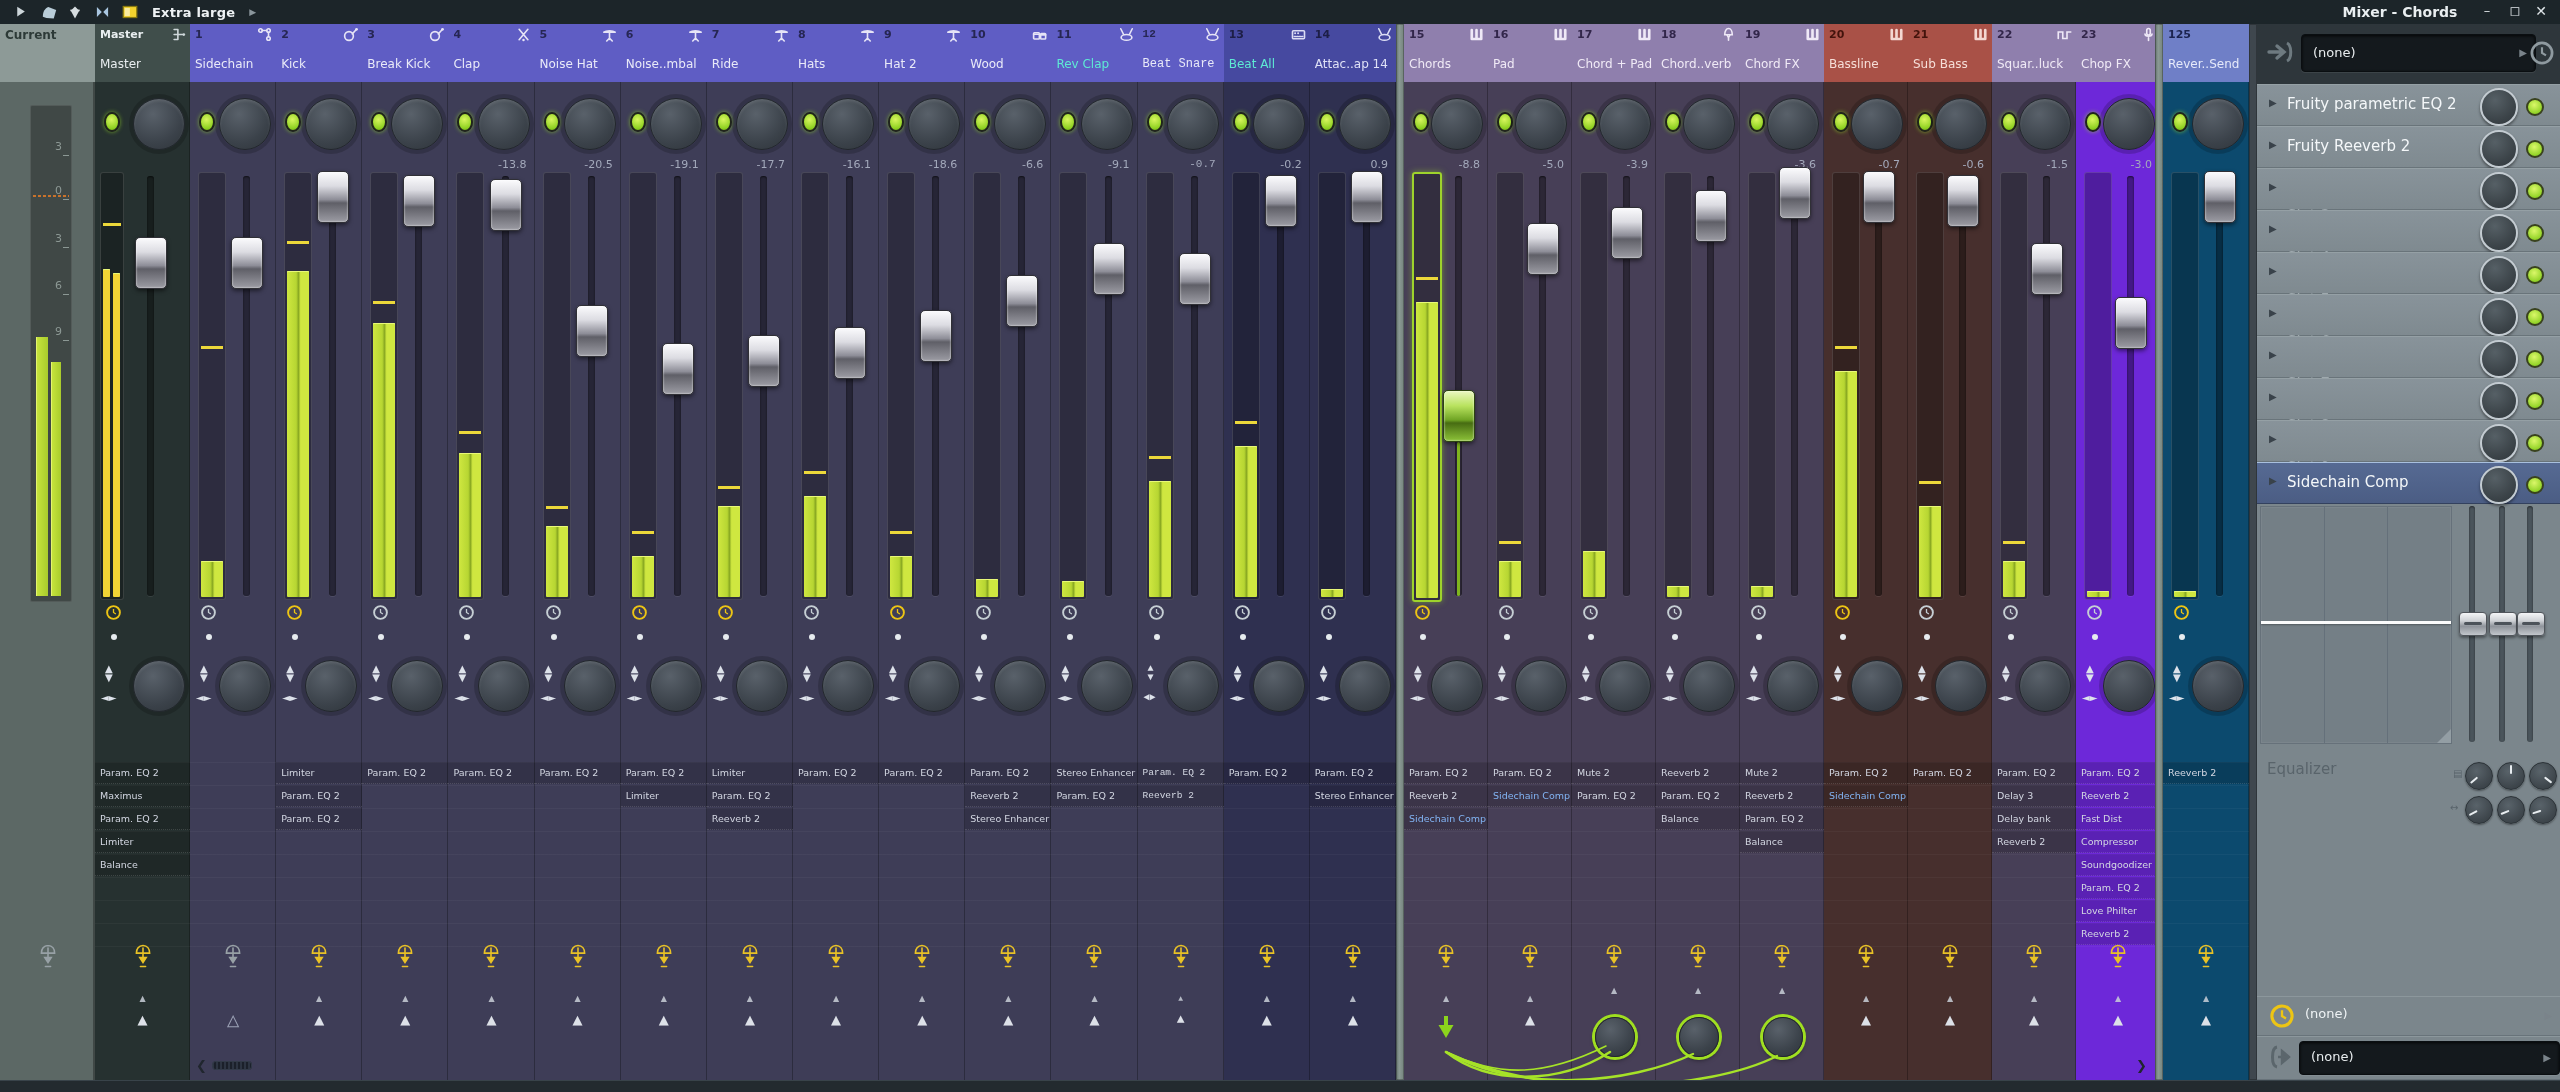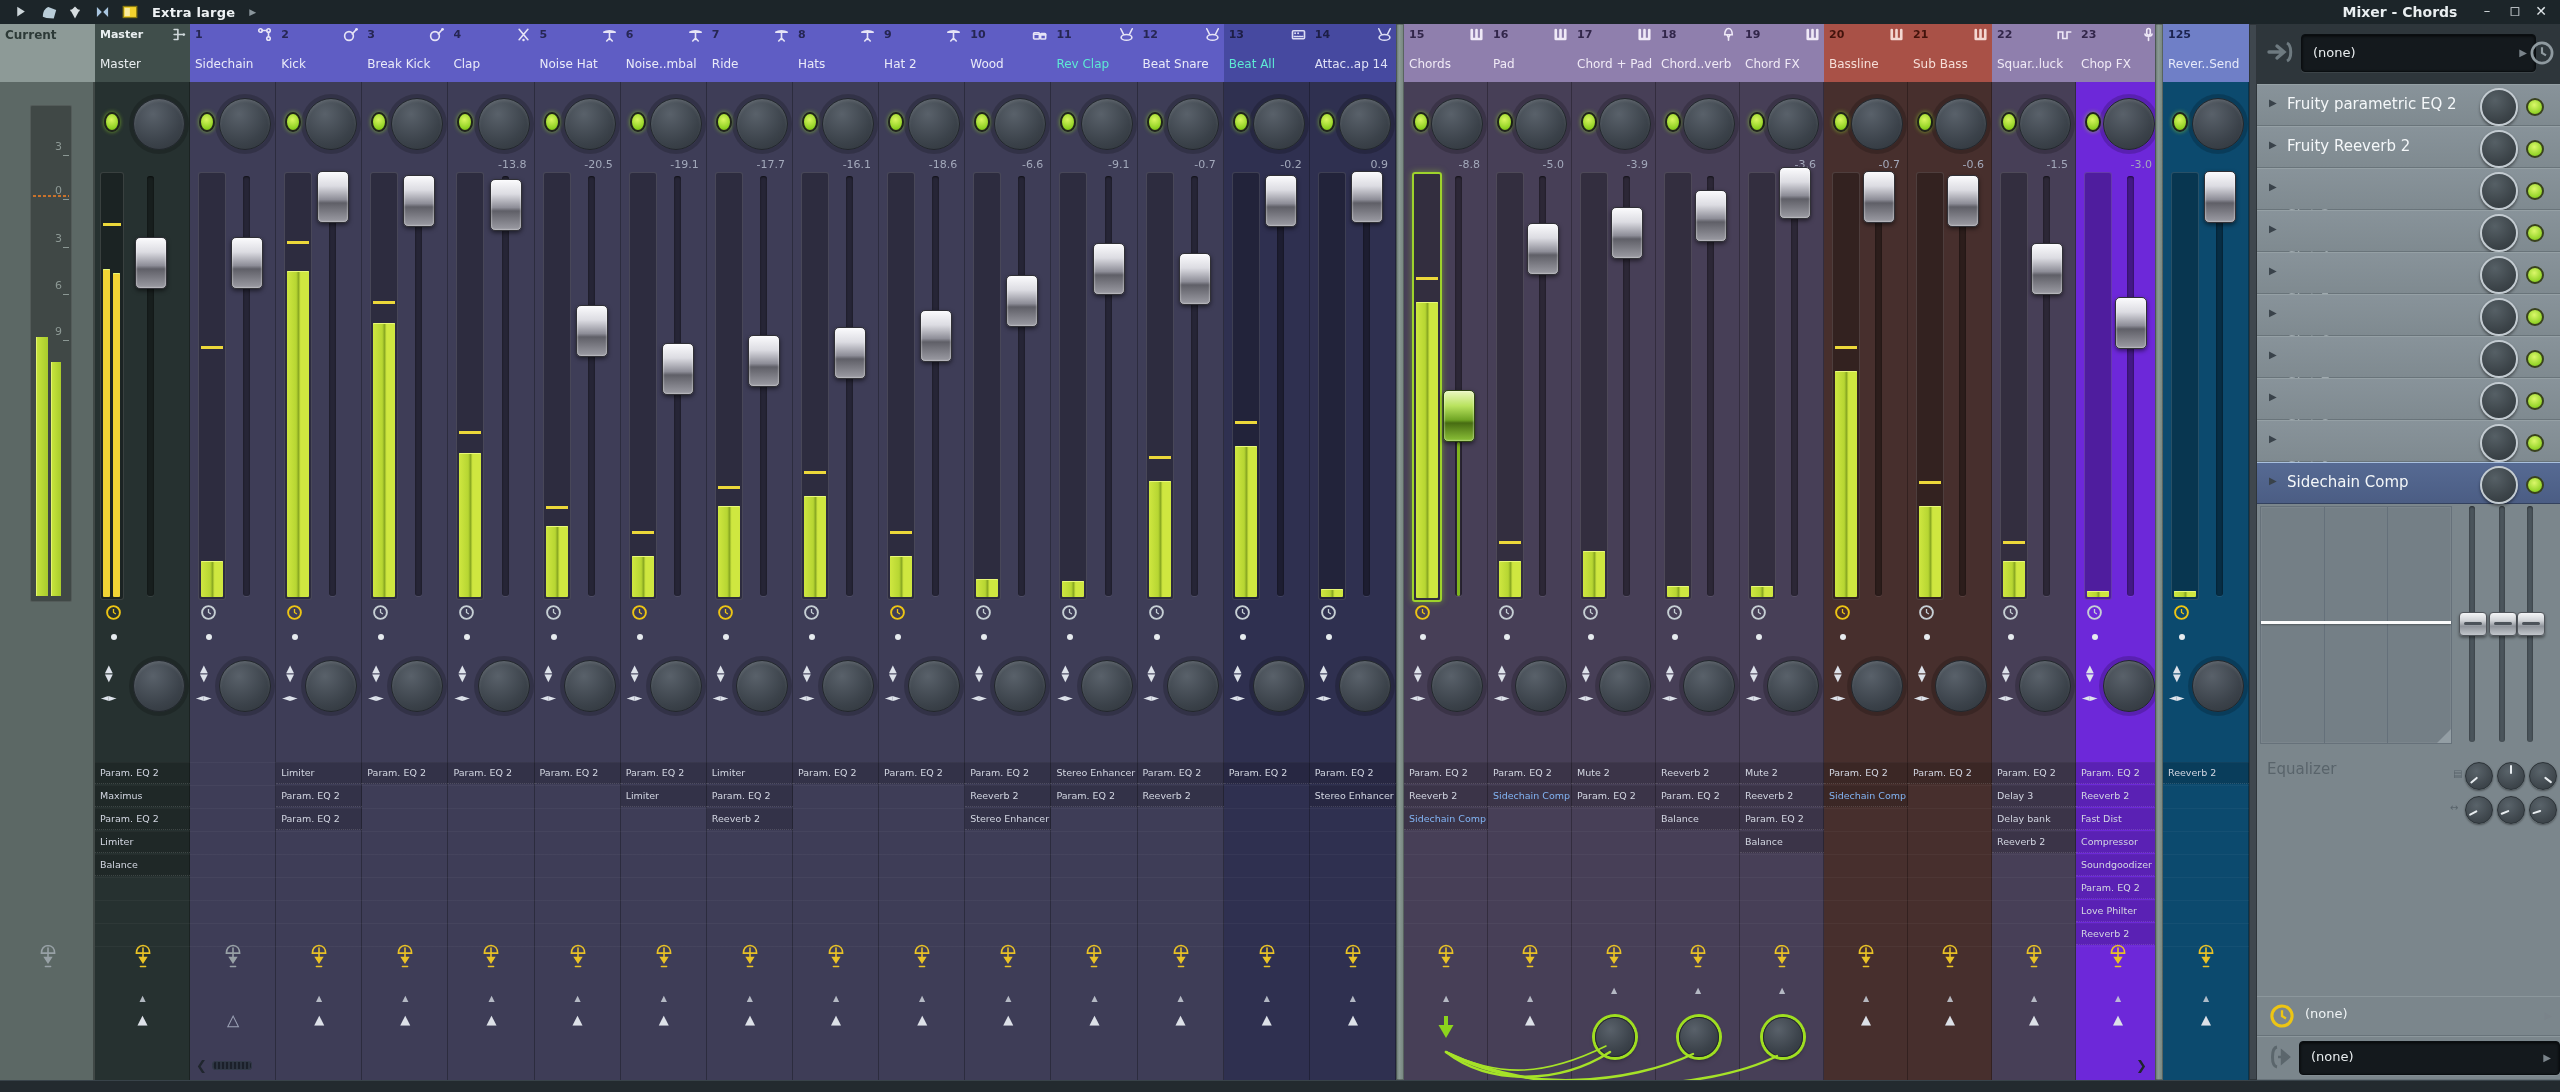--- a/index.html
+++ b/index.html
@@ -727,21 +727,21 @@
     <svg viewBox="0 0 18 26" width="18" height="26" fill="none" stroke="currentColor" stroke-width="1.6" stroke-linecap="round">
       <path d="M9 1.5c-4.3 0-6.6 3.4-6.6 7.6h13.2C15.6 4.9 13.3 1.5 9 1.5z"></path>
       <path d="M9 4v11"></path>
           <path d="M5.8 13.5L9 18.5l3.2-5z" fill="currentColor"></path>
           <path d="M6.4 22.5h5.2"></path>
         </svg>
       </span>
     <div class="caretS">▲</div>
           <div class="caretB">▲</div>
   </div>
-    <div class="strip" style="left:1137.54px;width:86.14px;background:#3e3d57;">
+    <div class="strip" style="left:1137.54px;width:86.14px;background:#3e3d57;font-family:Liberation Mono, monospace;">
     <div class="hdr" style="background:#5f5dc4;">
       <span class="num" style="color:#262653">12</span>
       <span class="hicon" style="color:#e6e4f6">
     <svg viewBox="0 0 12 12" width="15" height="15" fill="none" stroke="currentColor" stroke-width="1.3" stroke-linecap="round">
             <ellipse cx="6" cy="8.3" rx="4.3" ry="2.3"></ellipse>
             <path d="M3.6 5.8L1.4 1.4M8.4 5.8l2.2-4.4"></path>
           </svg>
         </span>
       <div class="nm" style="color:#e9eaf8">Beat Snare</div>
     </div>

